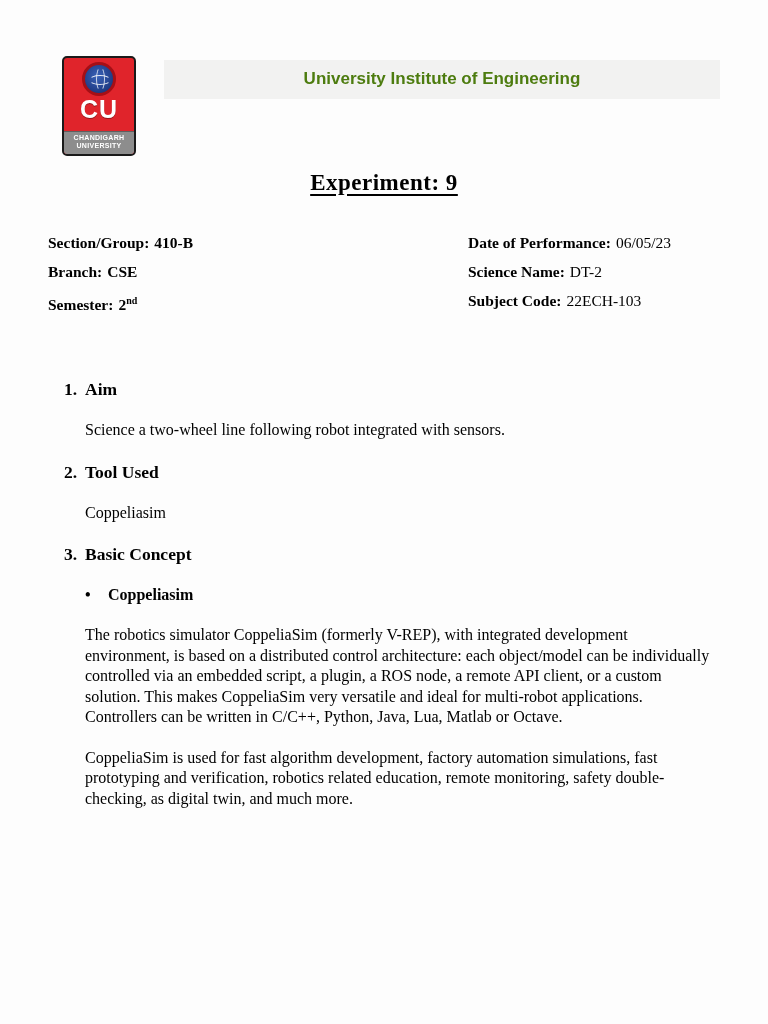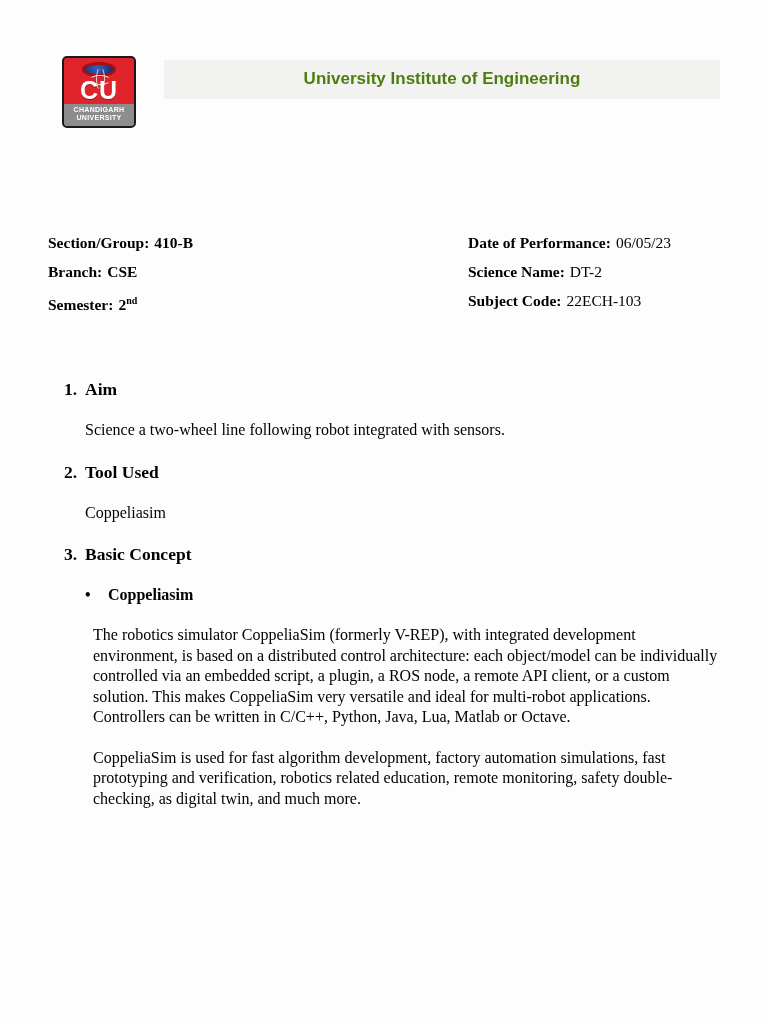--- a/index.html
+++ b/index.html
@@ -18,21 +18,21 @@
   }
 
   
   .header-row {
     position: absolute;
     top: 56px; left: 62px; right: 48px;
     display: flex;
     align-items: flex-start;
   }
   .logo {
-    width: 74px; height: 72px;
+    width: 74px; height: 100px;
     background: #e0242b;
     border: 2px solid #1a1a1a;
     border-radius: 5px;
     display: flex;
     flex-direction: column;
     align-items: center;
     overflow: hidden;
     flex: 0 0 auto;
   }
   .logo-emblem {
@@ -149,21 +149,21 @@
   }
   .bullet-line {
     display: flex;
     margin: 20px 0 0 21px;
     font-size: 16px;
     font-weight: bold;
     line-height: 20px;
   }
   .bullet-marker { width: 23px; flex: 0 0 auto; }
   .paragraph {
-    margin: 20px 0 0 29px;
+    margin: 20px 0 0 21px;
     font-size: 16px;
     line-height: 20.5px;
     max-width: 630px;
   }
 </style>
 </head>
 <body>
 
 <div class="page">
 
@@ -174,20 +174,23 @@
       <div class="logo-band">
         <div>CHANDIGARH</div>
         <div>UNIVERSITY</div>
       </div>
     </div>
     <div class="header-text">
       <div class="header-line1">University Institute of Engineering</div>
     </div>
   </div>
 
+  <div class="doc-title">
+    <span>Experiment: 9</span>
+  </div>
 
   <div class="info">
     <div class="info-col left">
       <div class="info-row">
         <span class="info-label">Section/Group:</span><span class="info-value bold">410-B</span>
       </div>
       <div class="info-row">
         <span class="info-label">Branch:</span><span class="info-value bold">CSE</span>
       </div>
       <div class="info-row">

